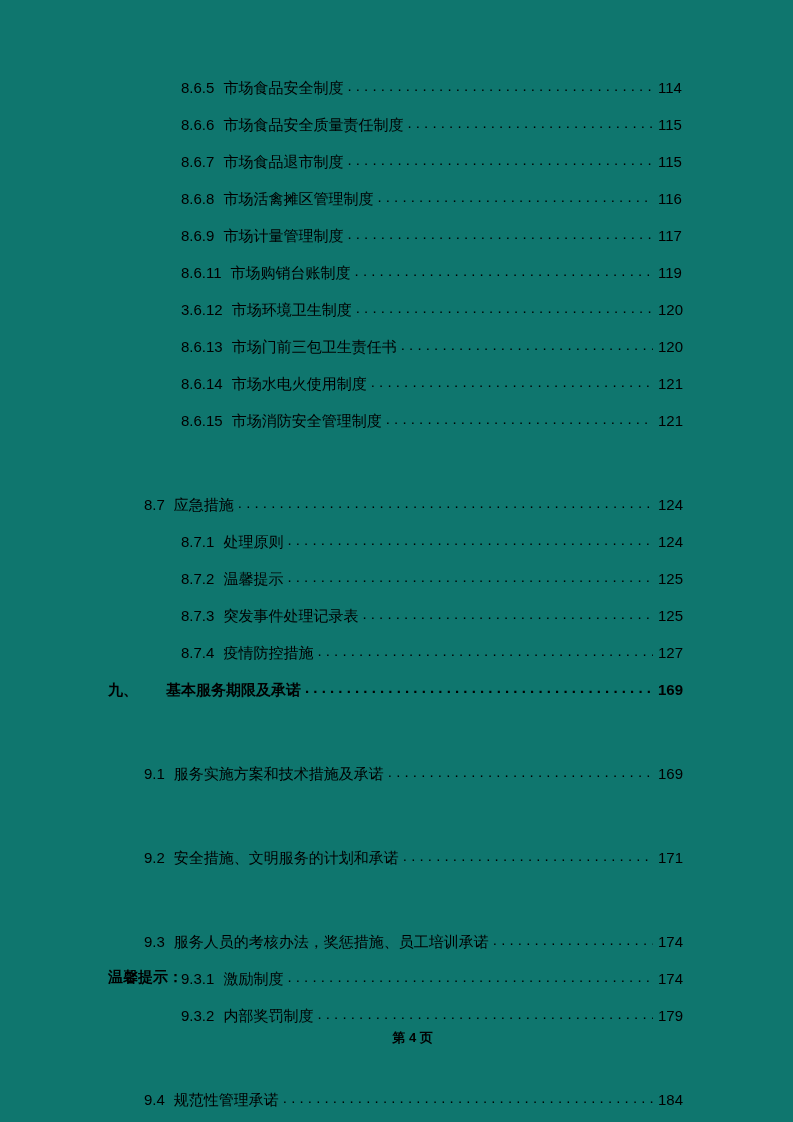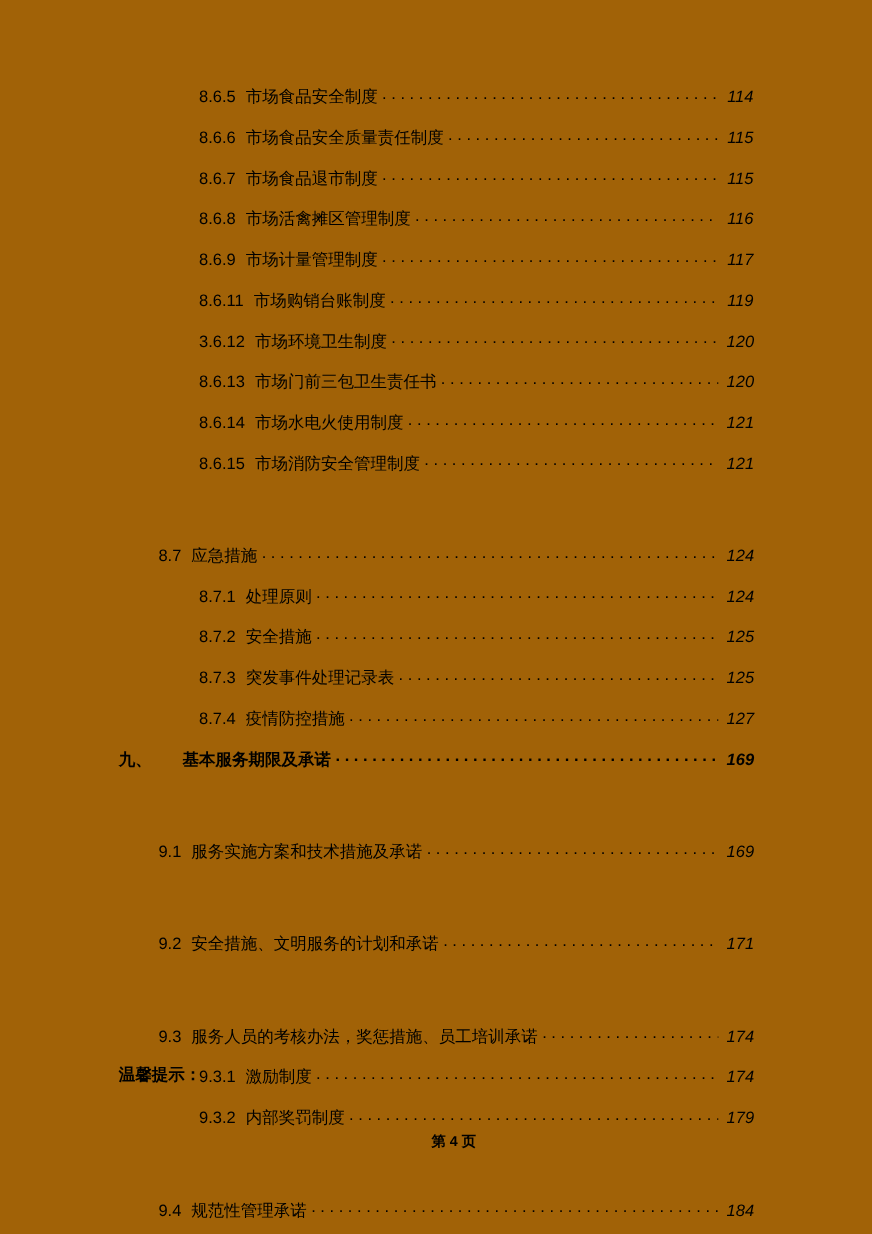--- a/index.html
+++ b/index.html
@@ -8,21 +8,21 @@
     background: #ffffff;
   }
   body {
     font-family: "Liberation Sans", "DejaVu Sans", sans-serif;
     color: #000000;
   }
   .page {
     position: relative;
     width: 793px;
     height: 1122px;
-    background: #a16207;
+    background: #0f766e;
     overflow: hidden;
     box-sizing: border-box;
     padding-left: 19px;
   }
   .content {
     position: absolute;
     left: 108px;
     top: 78px;
     width: 580px;
   }
@@ -52,23 +52,22 @@
     content: ". . . . . . . . . . . . . . . . . . . . . . . . . . . . . . . . . . . . . . . . . . . . . . . . . . . . . . . . . . . . . . . . . . . .";
     position: absolute;
     left: 0;
     bottom: 0;
     white-space: nowrap;
     letter-spacing: 0px;
     font-size: 15px;
   }
   .toc-line .pageno {
     flex: 0 0 auto;
-    text-align: center;
+    text-align: left;
     min-width: 30px;
-    font-style: italic;
   }
   
   .lvl3 { padding-left: 73px; }
   .lvl2 { padding-left: 36px; margin-top: 47px; }
   .lvl1 { padding-left: 0px; font-weight: bold; }
   .lvl1 .num { min-width: 26px; display:inline-block; }
   .lvl1 .title { padding-left: 28px; }
   .note {
     position: absolute;
     left: 108px;
@@ -161,21 +160,21 @@
         <span class="pageno">124</span>
       </div>
       <div class="toc-line lvl3">
         <span class="num">8.7.1</span>
         <span class="title">处理原则</span>
         <span class="leader"></span>
         <span class="pageno">124</span>
       </div>
       <div class="toc-line lvl3">
         <span class="num">8.7.2</span>
-        <span class="title">安全措施</span>
+        <span class="title">温馨提示</span>
         <span class="leader"></span>
         <span class="pageno">125</span>
       </div>
       <div class="toc-line lvl3">
         <span class="num">8.7.3</span>
         <span class="title">突发事件处理记录表</span>
         <span class="leader"></span>
         <span class="pageno">125</span>
       </div>
       <div class="toc-line lvl3">

